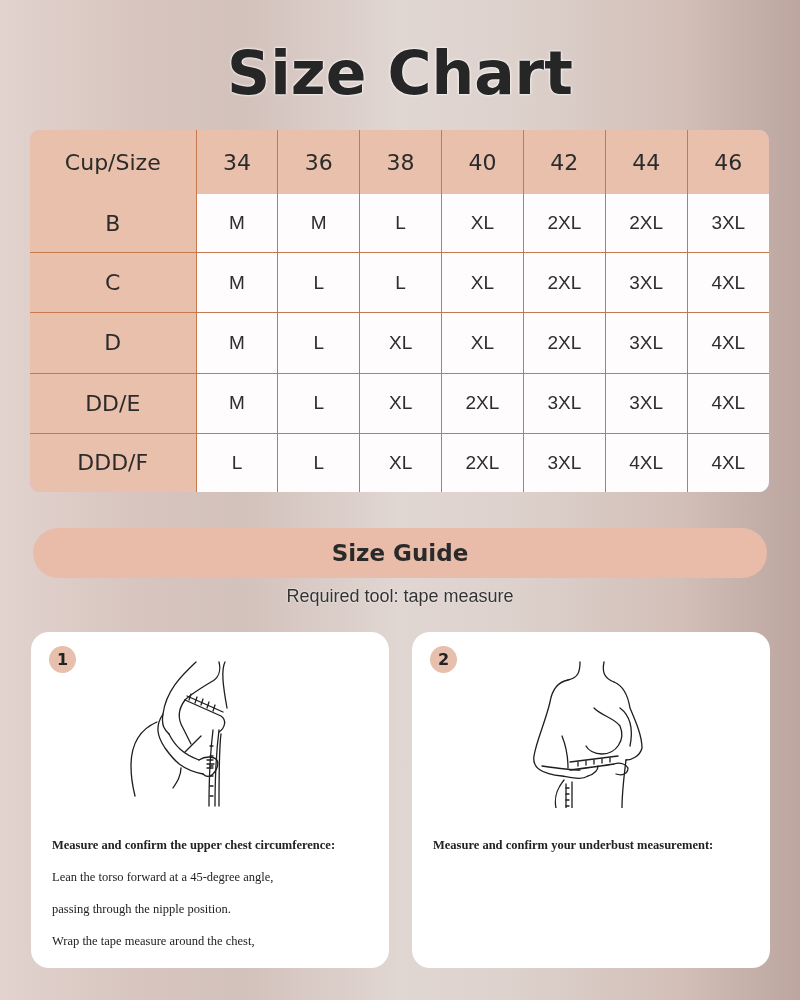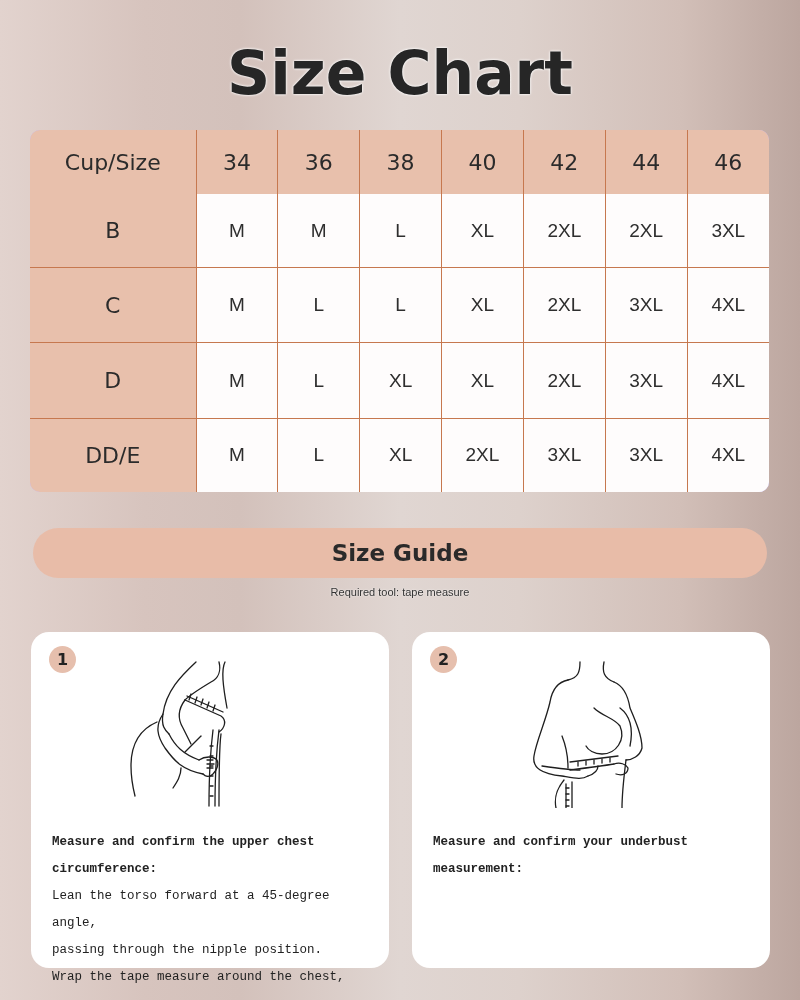--- a/index.html
+++ b/index.html
@@ -46,39 +46,39 @@
   col.c0 { width: 166px; }
   .guide-pill {
     position: absolute; left: 33px; top: 528px; width: 734px; height: 50px;
     border-radius: 25px; background: #e8bca8;
     display: flex; align-items: center; justify-content: center;
     font-family: "DejaVu Sans", sans-serif;
     font-size: 23px; font-weight: bold; color: #2a2a2a;
   }
   .guide-sub {
     position: absolute; left: 0; top: 586px; width: 800px; text-align: center;
-    font-family: "Liberation Sans", sans-serif; font-size: 11px; color: #333;
+    font-family: "Liberation Sans", sans-serif; font-size: 18px; color: #333;
     text-shadow: 0 0 2px #fff;
   }
   .card {
     position: absolute; top: 632px; width: 358px; height: 336px;
     background: #ffffff; border-radius: 18px;
   }
   .card.c1 { left: 31px; }
   .card.c2 { left: 412px; }
   .badge {
     position: absolute; left: 18px; top: 14px; width: 27px; height: 27px;
     border-radius: 50%; background: #e6bfad;
     display: flex; align-items: center; justify-content: center;
     font-family: "DejaVu Sans", sans-serif; font-weight: bold; font-size: 16px; color: #222;
   }
   .illus { position: absolute; top: 24px; left: 90px; width: 180px; height: 152px; }
   .card-text {
     position: absolute; left: 21px; top: 197px; width: 330px;
-    font-family: Liberation Mono, monospace; font-size: 12.5px; line-height: 27px; color: #222;
+    font-family: Liberation Serif, serif; font-size: 12.5px; line-height: 32px; color: #222;
   }
   .card-text .heading { font-weight: bold; }
   .card-text .body { font-weight: normal; }
 </style>
 </head>
 <body>
 
 <div class="title">Size Chart</div>
 
 <div class="table-wrap">
@@ -137,20 +137,30 @@
         <td>4XL</td>
       </tr>
       <tr>
         <th>DD/E</th>
         <td>M</td>
         <td>L</td>
         <td>XL</td>
         <td>2XL</td>
         <td>3XL</td>
         <td>3XL</td>
+        <td>4XL</td>
+      </tr>
+      <tr>
+        <th>DDD/F</th>
+        <td>L</td>
+        <td>L</td>
+        <td>XL</td>
+        <td>2XL</td>
+        <td>3XL</td>
+        <td>4XL</td>
         <td>4XL</td>
       </tr>
     </tbody>
   </table>
 </div>
 
 <div class="guide-pill">
   <span>Size Guide</span>
 </div>
 <div class="guide-sub">Required tool: tape measure</div>

